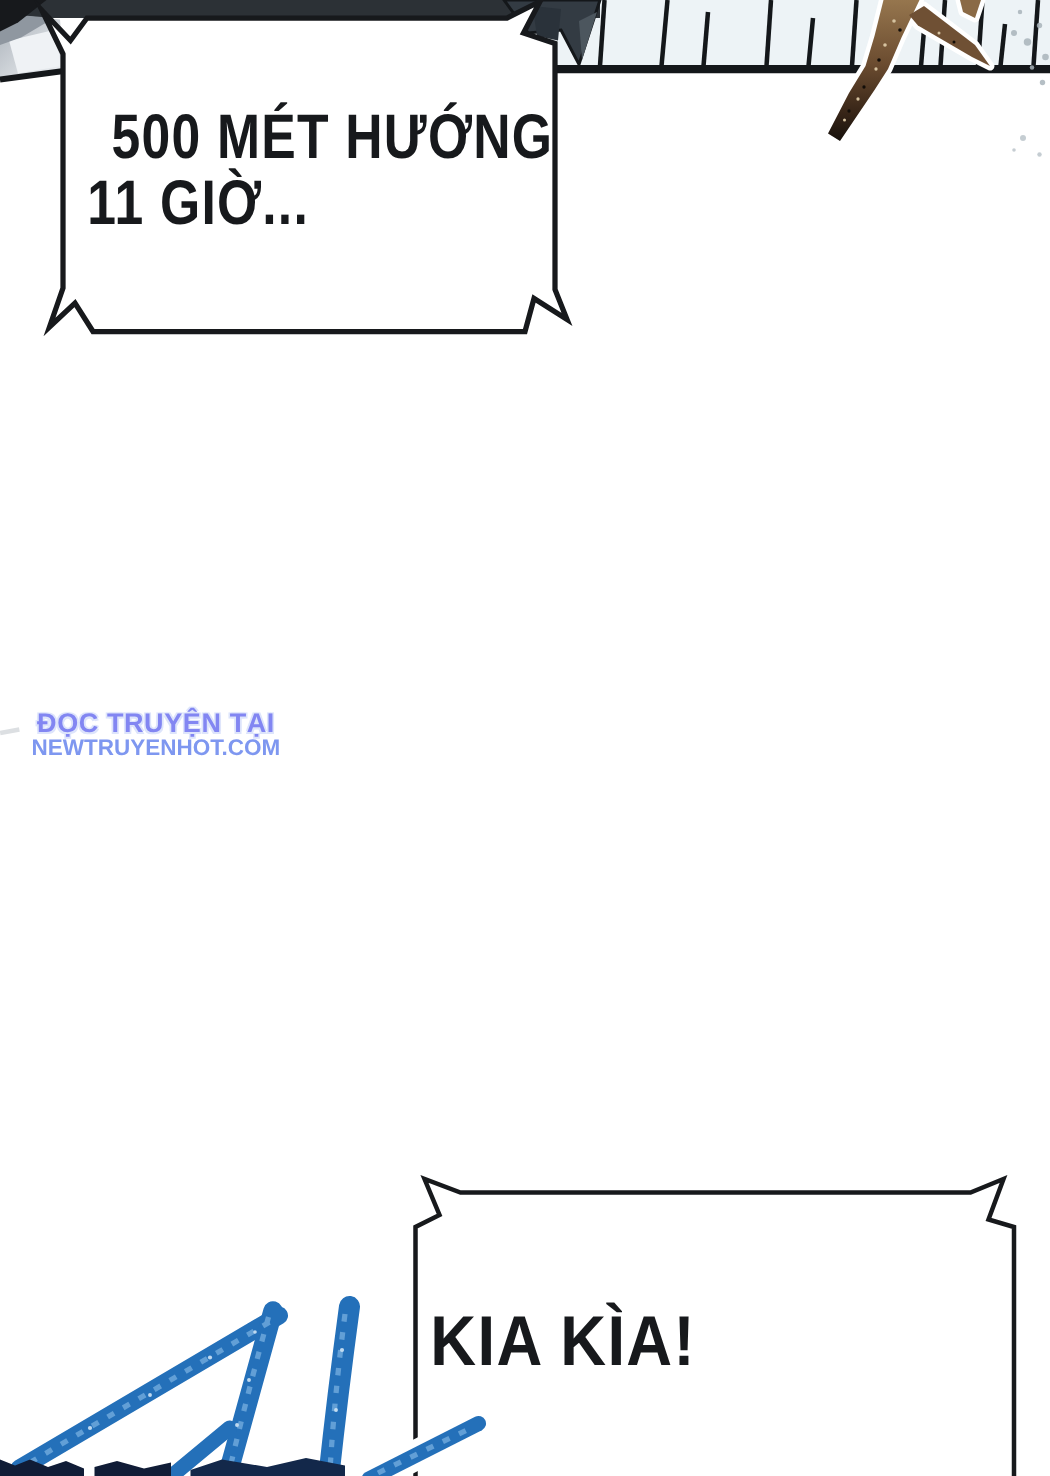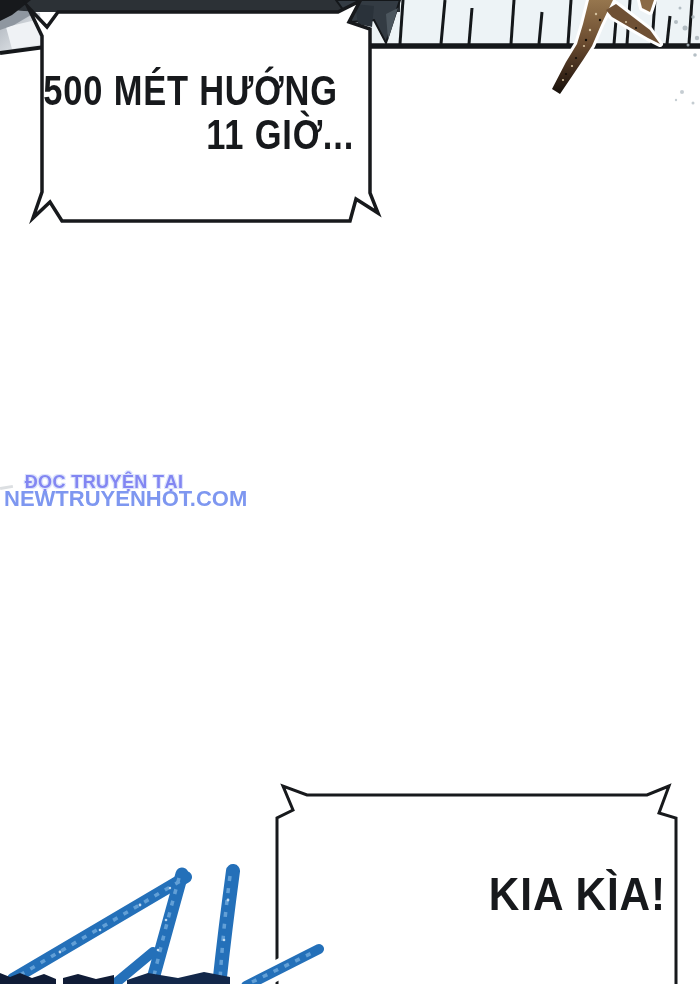--- a/index.html
+++ b/index.html
@@ -5,21 +5,21 @@
   html,body{margin:0;padding:0;background:#ffffff;}
   .page{
     position:relative;width:700px;height:984px;background:#ffffff;
     overflow:hidden;font-family:"Liberation Sans",sans-serif;
   }
   svg{position:absolute;left:0;display:block;}
   .top-art{top:0;}
   .top-bubble-svg{top:0;}
   .bottom-art{top:780px;}
   .bubble-text{
-    position:absolute;display:flex;flex-direction:column;align-items:flex-end;
+    position:absolute;display:flex;flex-direction:column;align-items:flex-start;
     justify-content:center;color:#17191c;font-weight:bold;text-align:center;
   }
   .top-bubble-text{left:42px;top:12px;width:328px;height:209px;}
   .top-bubble-text .bline{
     font-size:42px;line-height:52px;letter-spacing:1px;white-space:nowrap;
     transform:scaleX(.82);transform-origin:50% 50%;margin-top:-8px;
   }
   .bottom-bubble-text{left:277px;top:795px;width:399px;height:189px;
     padding-top:9px;box-sizing:border-box;}
   .bottom-bubble-text .bline{
@@ -29,21 +29,21 @@
   .watermark{
     position:absolute;left:4px;top:474px;width:200px;text-align:center;
     font-weight:bold;line-height:1;
   }
   .wm1{
     font-size:18px;font-weight:900;color:#8286f2;letter-spacing:.4px;line-height:17px;
     text-shadow:1px 1px 0 #dde4fb,-1px -1px 0 #dde4fb,1px -1px 0 #dde4fb,
                 -1px 1px 0 #dde4fb,0 0 2px #dde4fb;
     white-space:nowrap;
   }
-  .wm2{font-size:22px;font-weight:bold;color:#7e97f0;letter-spacing:0;
+  .wm2{font-size:15px;font-weight:bold;color:#7e97f0;letter-spacing:0;
     line-height:16px;white-space:nowrap;}
   .smudge{
     position:absolute;left:0;top:486px;width:13px;height:3px;background:#dcdfe2;
     transform:rotate(-10deg);
   }
 </style>
 </head>
 <body>
 
 <div class="page">

